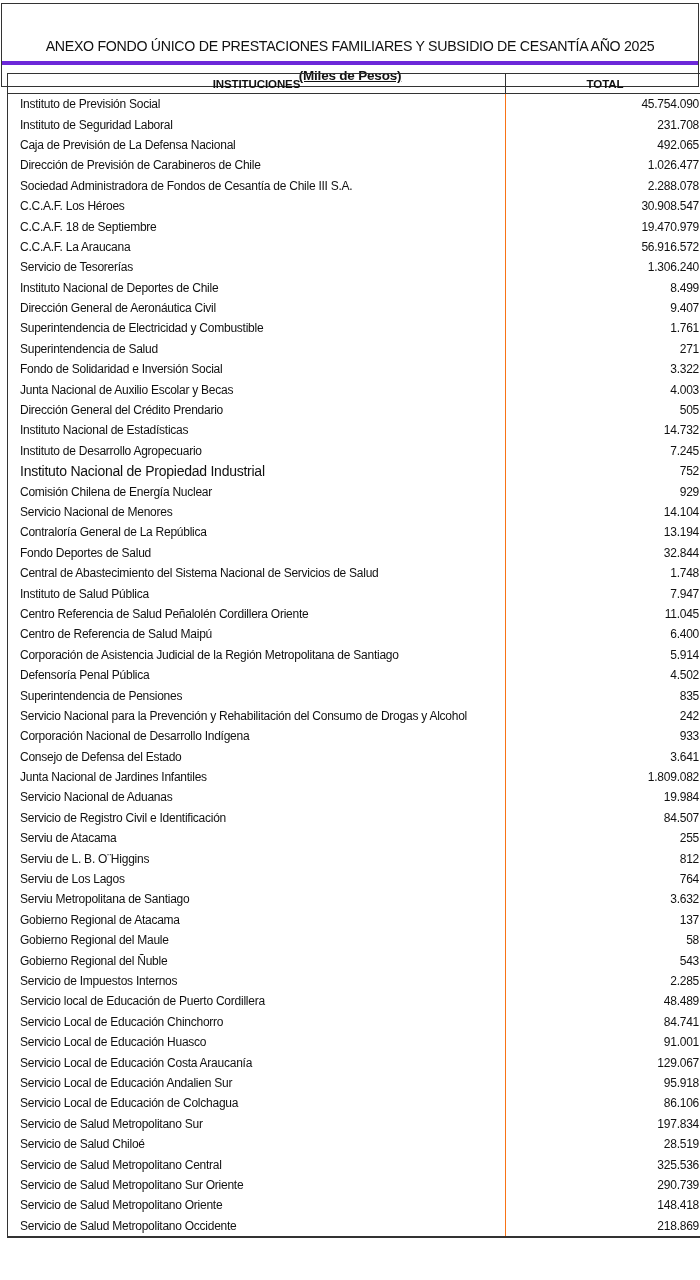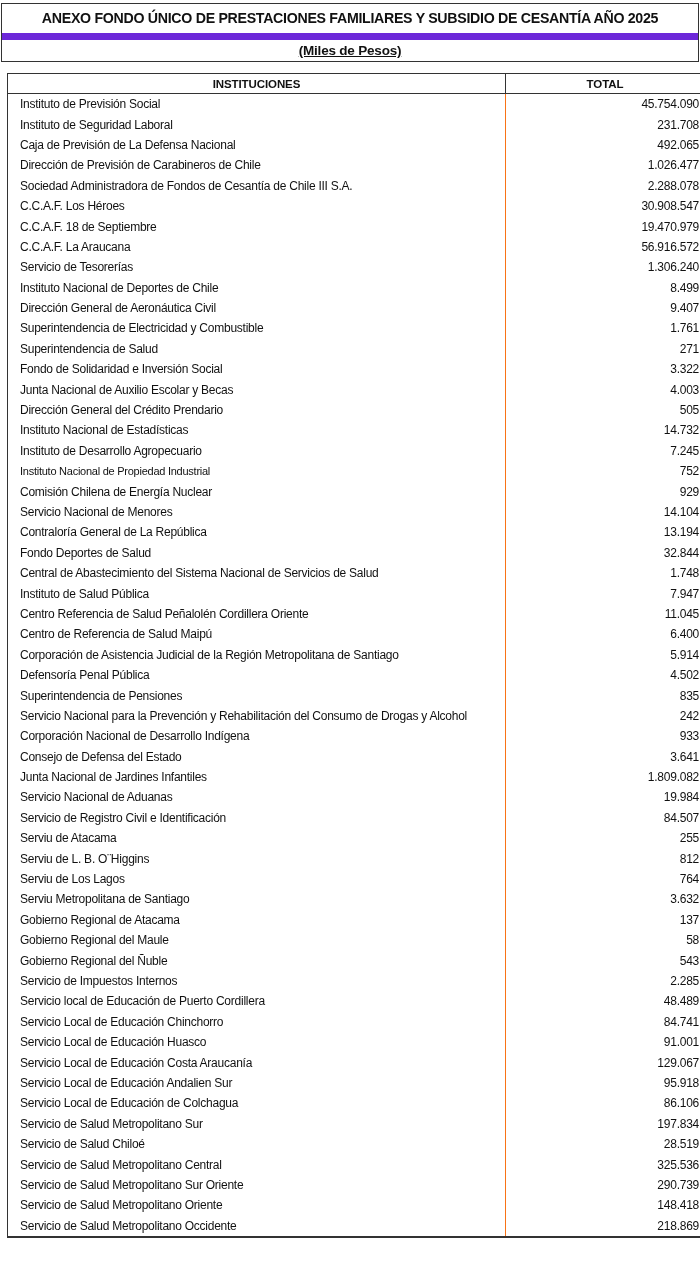--- a/index.html
+++ b/index.html
@@ -7,22 +7,23 @@
     width: 700px; height: 1280px; overflow: hidden; position: relative;
     font-family: "Liberation Sans", "DejaVu Sans", sans-serif;
     color: #111111;
   }
   .title-box {
     position: absolute; left: 1px; top: 3px; width: 696px;
     border: 1px solid #333;
   }
   .title-row {
     height: 29px; line-height: 29px; text-align: center;
-    font-weight: bold; font-size: 14.2px; letter-spacing: -0.3px;
-    border-bottom: 7px solid #6d28d9;
+    font-weight: normal; font-size: 14.2px; letter-spacing: -0.3px;
+    border-bottom: 4px solid #6d28d9;
+    margin-top: 28px;
   }
   .subtitle-row {
     height: 21px; line-height: 21px; text-align: center;
     font-weight: bold; font-size: 13.5px; letter-spacing: -0.2px; text-decoration: underline;
   }
   .table-box {
     position: absolute; left: 7px; top: 73px; width: 696px;
     border: 1px solid #333; border-bottom-width: 2px;
   }
   table { border-collapse: collapse; width: 100%; table-layout: fixed; }
@@ -30,21 +31,21 @@
     height: 19px; font-size: 11.5px; font-weight: bold; text-align: center;
     border-bottom: 1px solid #333; padding: 0; letter-spacing: -0.1px;
   }
   th.col-inst { width: 497px; border-right: 1px solid #333; }
   td {
     height: 20.4px; padding: 0; font-size: 12px; letter-spacing: -0.25px;
     white-space: nowrap; overflow: hidden;
   }
   td.name { padding-left: 12px; border-right: 1px solid #f97316; }
   td.val { text-align: right; padding-right: 5px; }
-  td.name.small { font-size: 11px; }
+  td.name.small { font-size: 14px; }
 </style>
 </head>
 <body>
 
 <div class="title-box">
   <div class="title-row">ANEXO FONDO ÚNICO DE PRESTACIONES FAMILIARES Y SUBSIDIO DE CESANTÍA AÑO 2025</div>
   <div class="subtitle-row">(Miles de Pesos)</div>
 </div>
 
 <div class="table-box">

